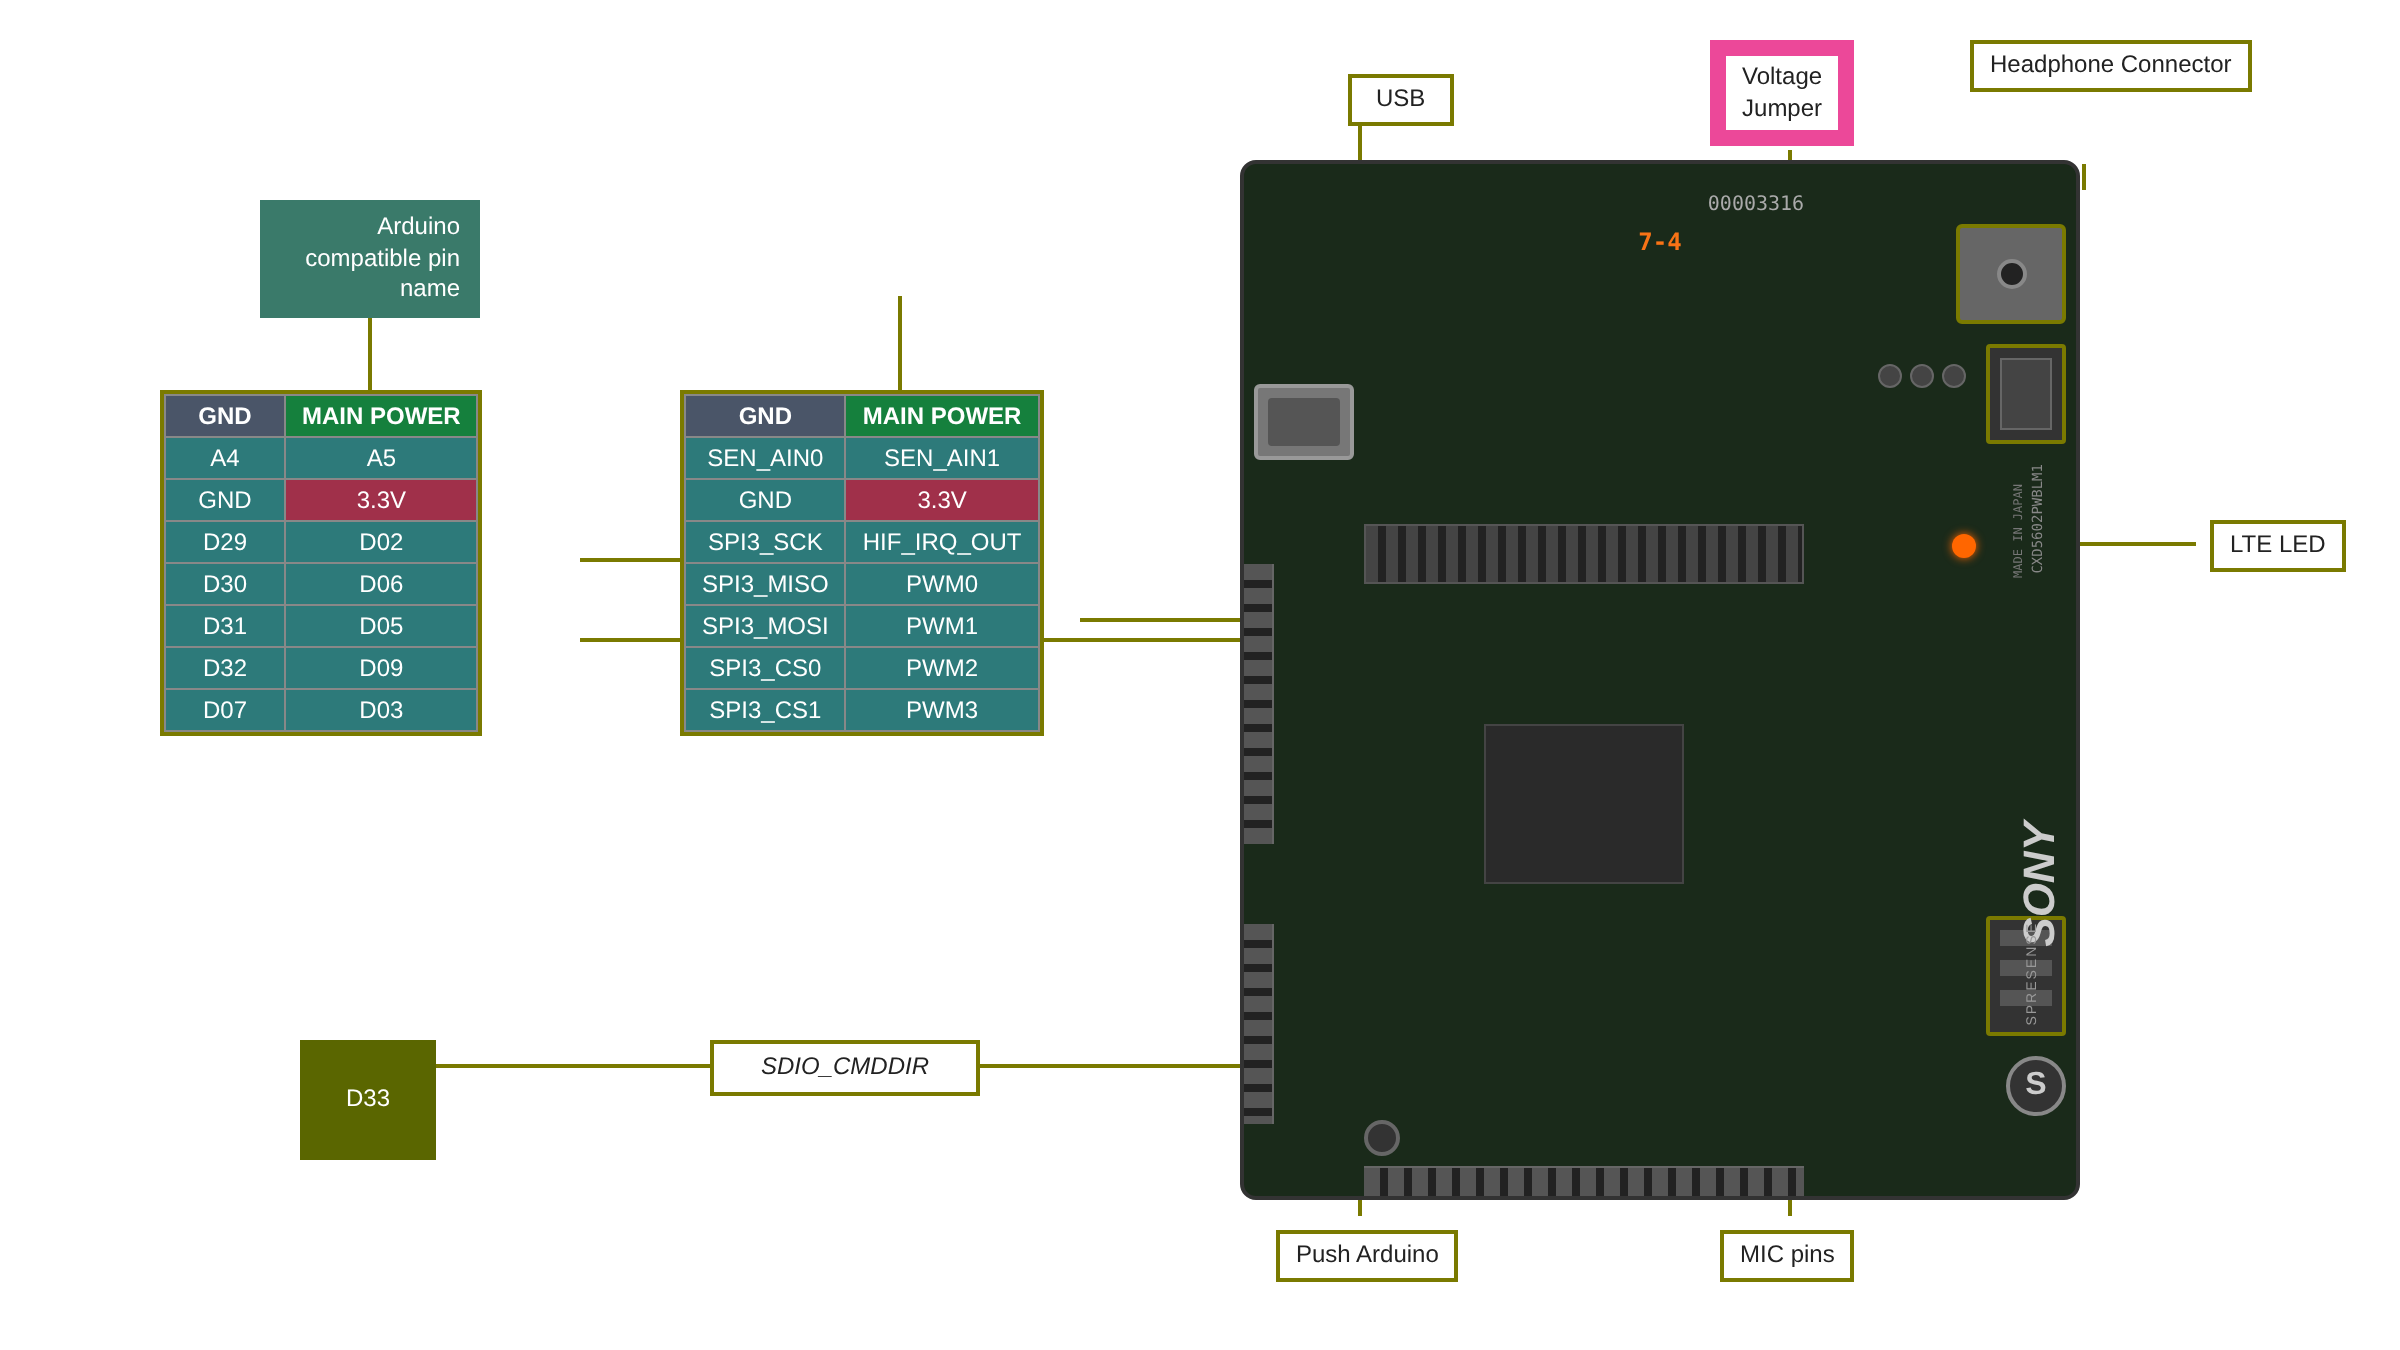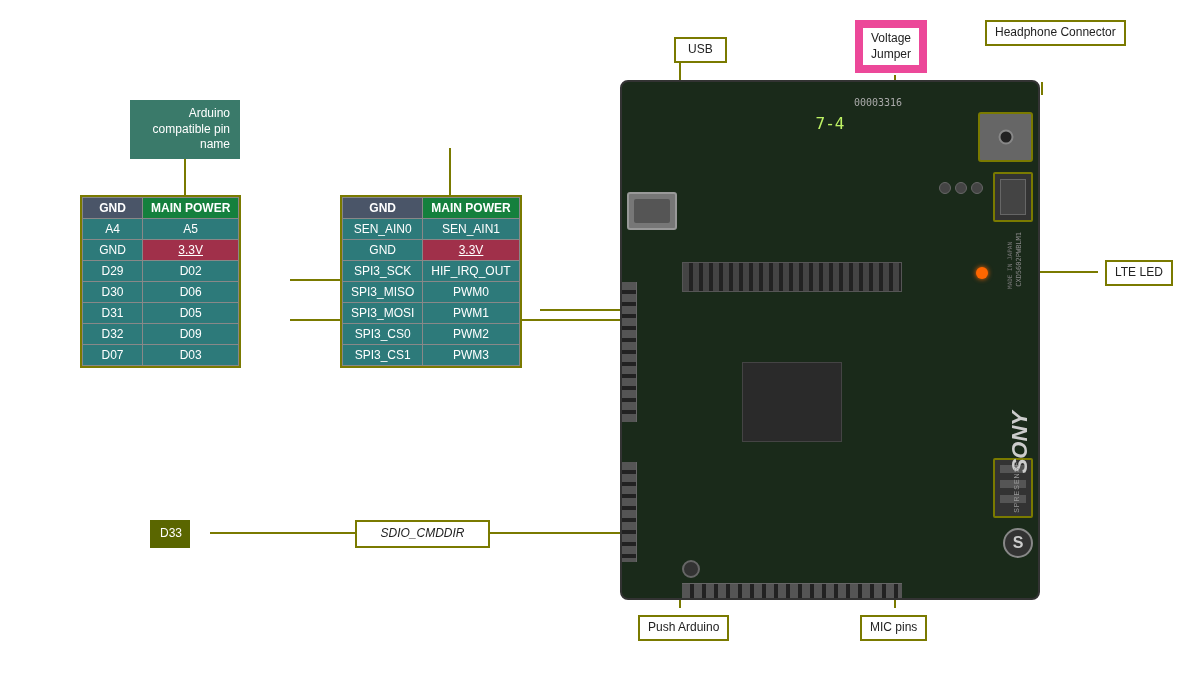--- a/index.html
+++ b/index.html
@@ -55,21 +55,20 @@
       color: #fff;
       font-weight: bold;
     }
     .cell-teal {
       background: #2d7a7a;
       color: #fff;
     }
     .cell-red {
       background: #a0304a;
       color: #fff;
-      text-decoration: underline;
     }
 
     
     .connector-lines {
       position: absolute;
       top: 0; left: 0;
       width: 1200px;
       height: 675px;
       pointer-events: none;
     }
@@ -241,33 +240,33 @@
         <td class="cell-teal">PWM2</td>
       </tr>
       <tr>
         <td class="cell-teal">SPI3_CS1</td>
         <td class="cell-teal">PWM3</td>
       </tr>
     </tbody>
       </table>
   </div>
 
-  <div class="label-box" style="left:150px; top:520px; width:40px; padding:4px 8px; background:#5a6600; color:#fff; border-color:#5a6600;">
+  <div class="label-box" style="left:150px; top:520px; width:68px; padding:20px 8px; background:#5a6600; color:#fff; border-color:#5a6600;">
     <span>D33</span>
   </div>
 
   <div class="label-box" style="left:355px; top:520px; width:135px; padding:4px 8px; background:#fff; color:#222; border-color:#7a7a00;font-style:italic;">
     <span>SDIO_CMDDIR</span>
   </div>
 
   <div class="board">
 
     <div class="board-number" style="position:absolute;top:15px;left:50%;transform:translateX(-50%);color:#aaa;font-size:10px;font-family:monospace;">00003316</div>
 
-    <div class="board-model" style="position:absolute;top:32px;left:50%;transform:translateX(-50%);color:#bef264;font-size:16px;font-family:monospace;font-weight:normal;">7-4</div>
+    <div class="board-model" style="position:absolute;top:32px;left:50%;transform:translateX(-50%);color:#f97316;font-size:12px;font-family:monospace;font-weight:bold;">7-4</div>
 
     <div style="position:absolute;left:5px;top:110px;width:50px;height:38px;background:#777;border:2px solid #999;border-radius:3px;">
       <div style="position:absolute;top:5px;left:5px;right:5px;bottom:5px;background:#555;border-radius:2px;"></div>
     </div>
 
     <div style="position:absolute;left:0px;top:200px;width:15px;height:140px;background:repeating-linear-gradient(to bottom,#555 0px,#555 8px,#222 8px,#222 12px);border-right:1px solid #666;">
     </div>
 
     <div style="position:absolute;left:0px;top:380px;width:15px;height:100px;background:repeating-linear-gradient(to bottom,#555 0px,#555 8px,#222 8px,#222 12px);border-right:1px solid #666;">
     </div>

